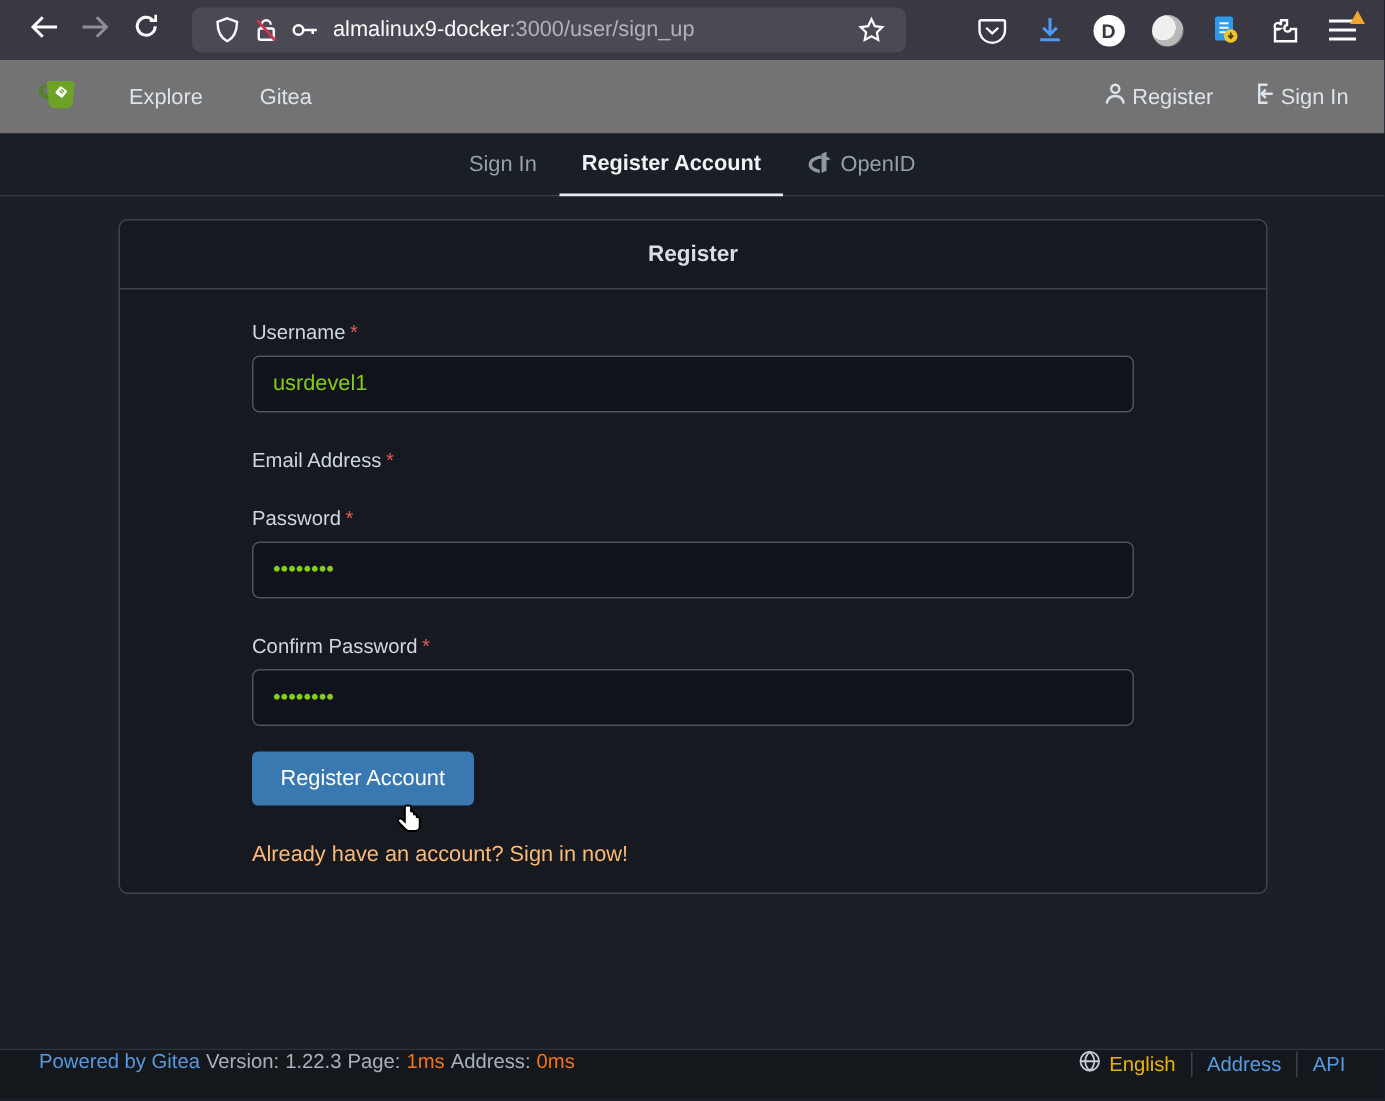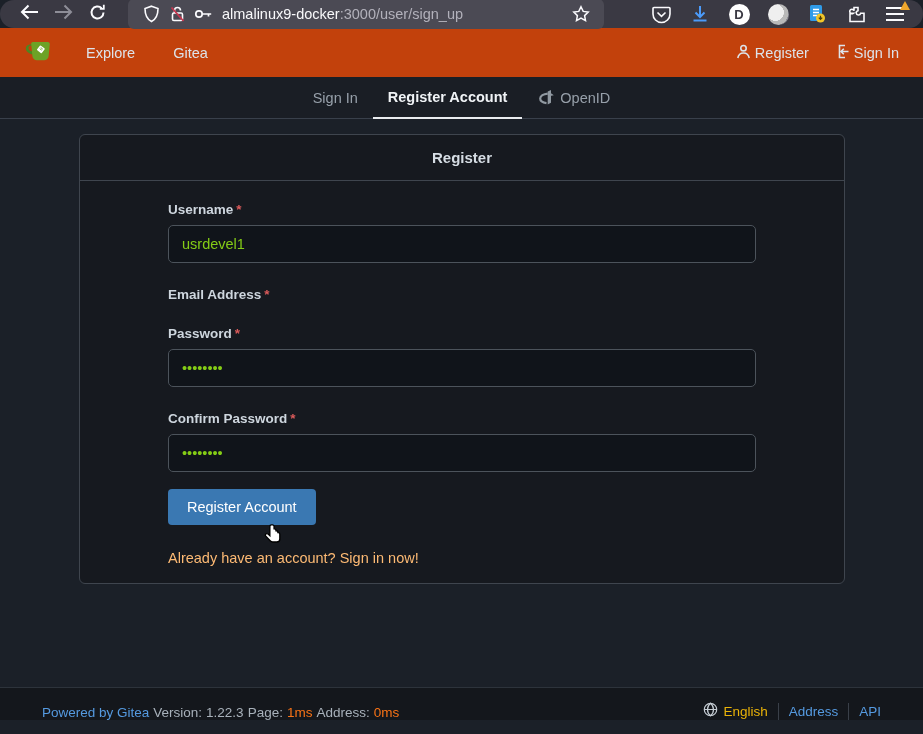--- a/index.html
+++ b/index.html
@@ -3,60 +3,60 @@
 <meta charset="utf-8">
 <style>
   * { margin:0; padding:0; box-sizing:border-box; }
   html,body { width:923px; height:734px; overflow:hidden; }
   body {
     font-family:"Liberation Sans","DejaVu Sans",sans-serif;
     background:#1b2028; position:relative;
   }
 
   
-  .browser-bar{height:28px;background:#3a3943;display:flex;align-items:center;padding:0 12px;border-radius:21px;}
+  .browser-bar{height:40px;background:#3a3943;display:flex;align-items:center;padding:0 12px;}
   .nav-btn{width:34px;height:32px;display:flex;align-items:center;justify-content:center;color:#fbfbfe;flex:0 0 auto;}
   .nav-btn.dim{color:#8e8e98;}
   .url-bar{width:476px;height:30px;margin-left:14px;background:#4b4a54;border-radius:6px;display:flex;align-items:center;padding:0 10px;color:#f9f9fb;}
   .url-bar .icn{display:flex;align-items:center;justify-content:center;width:26px;height:26px;color:#fbfbfe;flex:0 0 auto;}
   .url-text{font-size:14.5px;margin-left:6px;white-space:nowrap;overflow:hidden;flex:1;}
   .url-text .path{color:#b2b1bb;}
   .ext-row{display:flex;align-items:center;margin-left:auto;gap:15px;padding-right:4px;}
   .ext{width:24px;height:24px;display:flex;align-items:center;justify-content:center;position:relative;color:#fbfbfe;}
   .badge-tri{position:absolute;top:-1px;right:-3px;width:0;height:0;border-left:5px solid transparent;border-right:5px solid transparent;border-bottom:9px solid #f0a72c;}
   .circle-d{width:21px;height:21px;border-radius:50%;background:#fff;color:#3a3943;font-weight:700;font-size:13px;display:flex;align-items:center;justify-content:center;}
   .gray-orb{width:21px;height:21px;border-radius:50%;background:radial-gradient(circle at 35% 40%, #efefef 0 45%, #b9b9b9 46% 70%, #8f8f98 71%);}
 
   
-  .gitea-nav{height:49px;background:#c2410c;display:flex;align-items:center;padding:0 24px;}
+  .gitea-nav{height:49px;background:#737373;display:flex;align-items:center;padding:0 24px;}
   .logo{width:29px;height:27px;flex:0 0 auto;}
   .nav-link{color:#dde3ea;font-size:14.5px;padding:0 19px;cursor:default;}
   .nav-right{margin-left:auto;display:flex;align-items:center;gap:26px;}
   .nav-right .item{display:flex;align-items:center;gap:4px;color:#dde3ea;font-size:14.5px;}
   .nav-right svg{color:#dde3ea;}
 
   
   .tab-strip{height:42px;background:#1a1e25;border-bottom:1px solid #39404b;display:flex;justify-content:center;}
   .tab{display:flex;align-items:center;gap:6px;padding:0 15px;font-size:14.5px;color:#97a0aa;height:42px;}
   .tab.active{color:#f0f3f6;font-weight:700;border-bottom:2px solid #e9ecef;}
 
   
   .content{position:relative;height:568px;background:#1b2028;}
   .panel{position:absolute;left:79px;top:15px;width:766px;background:#16191f;border:1px solid #3f454e;border-radius:6px;}
   .panel-header{height:46px;display:flex;align-items:center;justify-content:center;color:#d6dde4;font-size:15px;font-weight:700;border-bottom:1px solid #3f454e;}
   .panel-body{padding:21px 88px 16px 88px;}
   .field{margin-bottom:24px;}
-  .field label{display:block;color:#ced6de;font-size:13.5px;font-weight:700;margin-bottom:8px;}
+  .field label{display:block;color:#ced6de;font-size:13.5px;font-weight:400;margin-bottom:8px;}
   .req{color:#db5a5a;margin-left:3px;}
   .txt-input{width:100%;height:38px;background:#10141a;border:1px solid #4c535b;border-radius:5px;color:#84cc16;font-size:14.5px;padding:0 13px;font-family:inherit;outline:none;}
   .submit-btn{margin-top:17px;height:36px;padding:0 19px;background:#3a78b2;border:none;border-radius:4px;color:#fff;font-size:14.5px;font-family:inherit;cursor:pointer;}
   .signin-link{display:inline-block;margin-top:25px;color:#fdba74;font-size:14.5px;text-decoration:none;}
 
   
-  .footer{height:33px;background:#14171c;border-top:1px solid #2d333b;display:flex;align-items:flex-end;padding:0 42px;color:#a8b1ba;font-size:13.5px;gap:16px;}
+  .footer{height:33px;background:#14171c;border-top:1px solid #2d333b;display:flex;align-items:flex-start;padding:0 26px;color:#a8b1ba;font-size:13.5px;gap:16px;}
   .footer a{color:#559ae0;text-decoration:none;}
   .footer .seg{display:flex;align-items:center;gap:4px;}
   .footer .b{font-weight:400;color:#f97316;}
   .footer-right{margin-left:auto;display:flex;align-items:center;}
   .vdiv{width:1px;height:17px;background:#3a4049;margin:0 10px;}
   .lang{display:flex;align-items:center;gap:5px;color:#eab308;}
 
   .cursor{position:absolute;left:262px;top:404px;width:23px;height:24px;pointer-events:none;z-index:9;}
 </style>
 </head>

